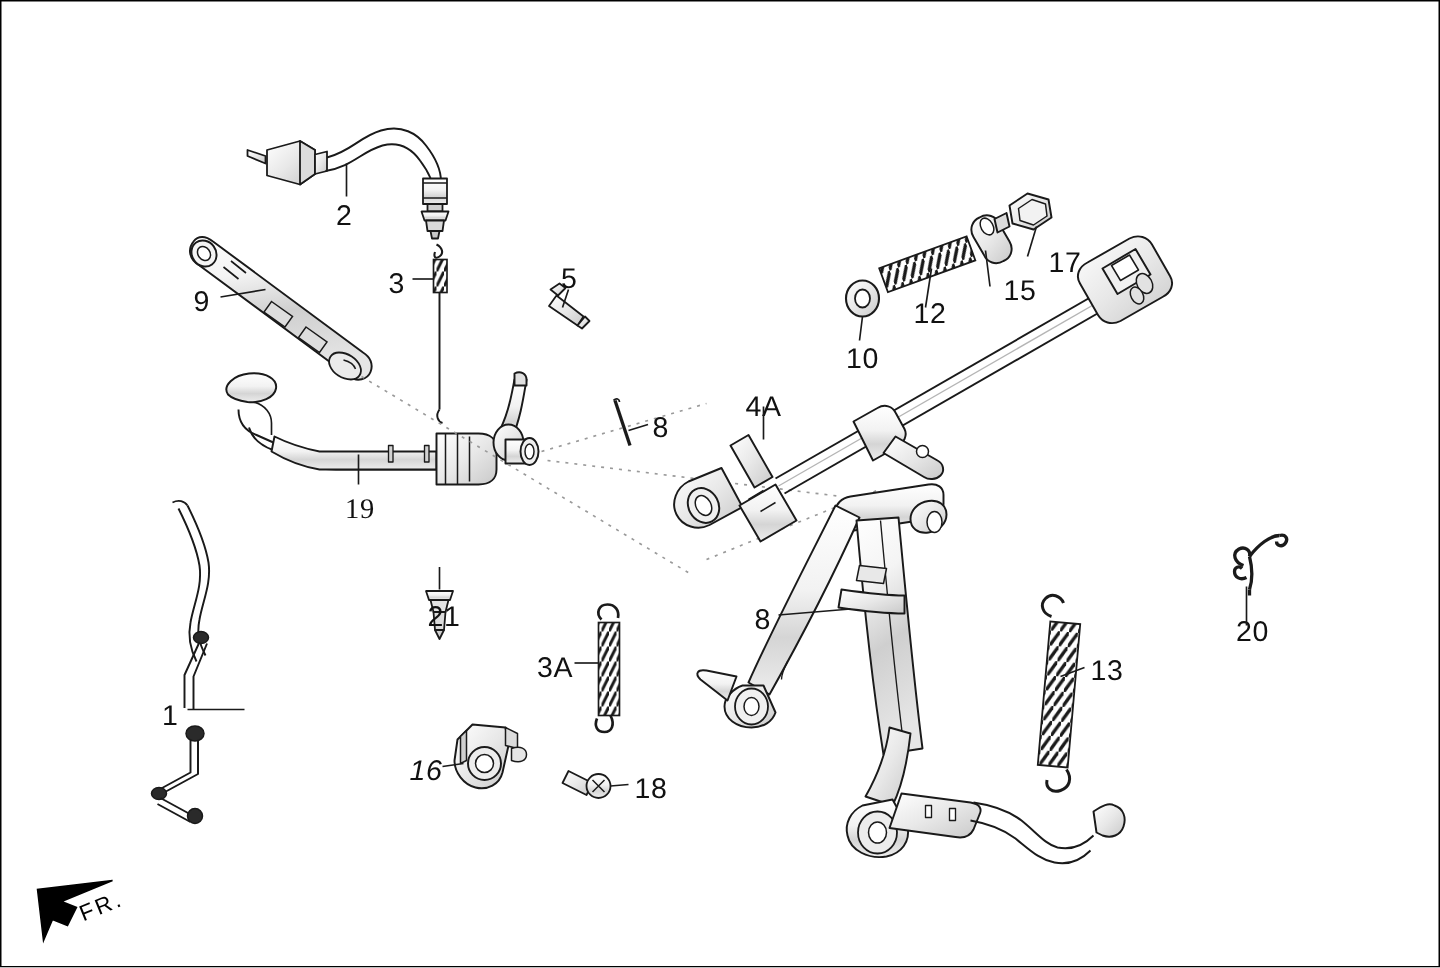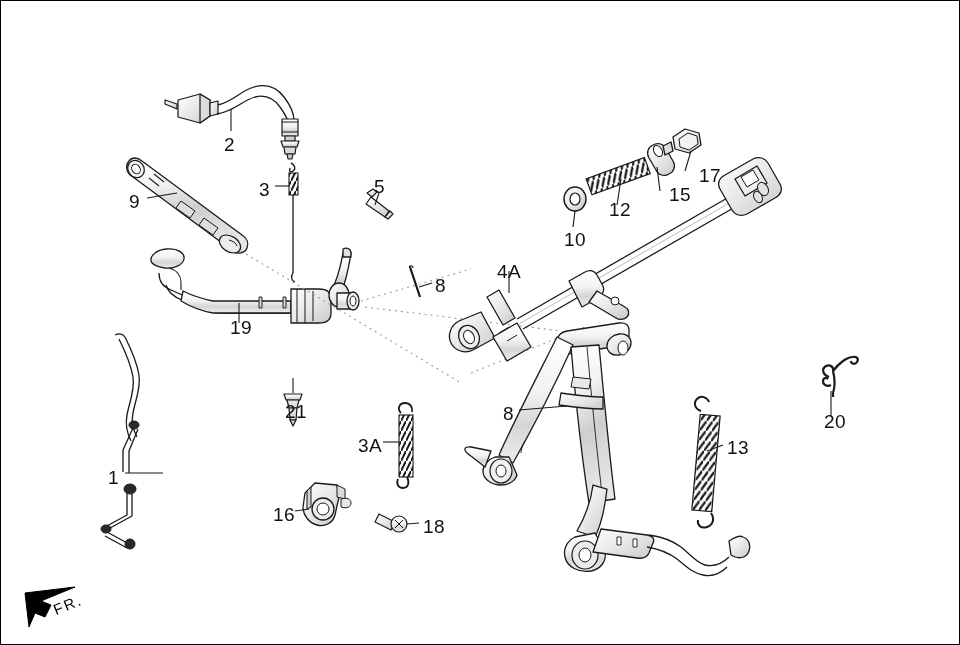--- a/index.html
+++ b/index.html
@@ -283,24 +283,24 @@
   <div class="callout-label" style="left:357px; top:434px;">3A</div>
   <div class="callout-label" style="left:496px; top:260px;text-align:center;">4A</div>
   <div class="callout-label" style="left:373px; top:175px;">5</div>
   <div class="callout-label" style="left:502px; top:402px;">8</div>
   <div class="callout-label" style="left:128px; top:190px;">9</div>
   <div class="callout-label" style="left:563px; top:228px;text-align:center;">10</div>
   <div class="callout-label" style="left:434px; top:274px;">8</div>
   <div class="callout-label" style="left:726px; top:436px;">13</div>
   <div class="callout-label" style="left:608px; top:198px;">12</div>
   <div class="callout-label" style="left:668px; top:183px;">15</div>
-  <div class="callout-label" style="left:272px; top:503px;">16</div>
+  <div class="callout-label" style="left:272px; top:503px;font-style:italic;">16</div>
   <div class="callout-label" style="left:698px; top:164px;">17</div>
   <div class="callout-label" style="left:422px; top:515px;">18</div>
-  <div class="callout-label" style="left:229px; top:316px;">19</div>
+  <div class="callout-label" style="left:229px; top:328px;font-family:Liberation Serif, serif;">19</div>
   <div class="callout-label" style="left:823px; top:410px;">20</div>
   <div class="callout-label" style="left:284px; top:360px;margin-top:40px;">21</div>
 
   <svg style="position:absolute;left:0;top:0;width:960px;height:645px;pointer-events:none;" viewBox="0 0 960 645" xmlns="http://www.w3.org/2000/svg">
     <g stroke="#1a1a1a" stroke-width="1.1" fill="none">
       <path d="M124,472 L162,472"></path>
       <path d="M230,130 L230,108"></path>
       <path d="M274,185 L288,185"></path>
       <path d="M382,441 L398,441"></path>
       <path d="M508,270 L508,292"></path>

